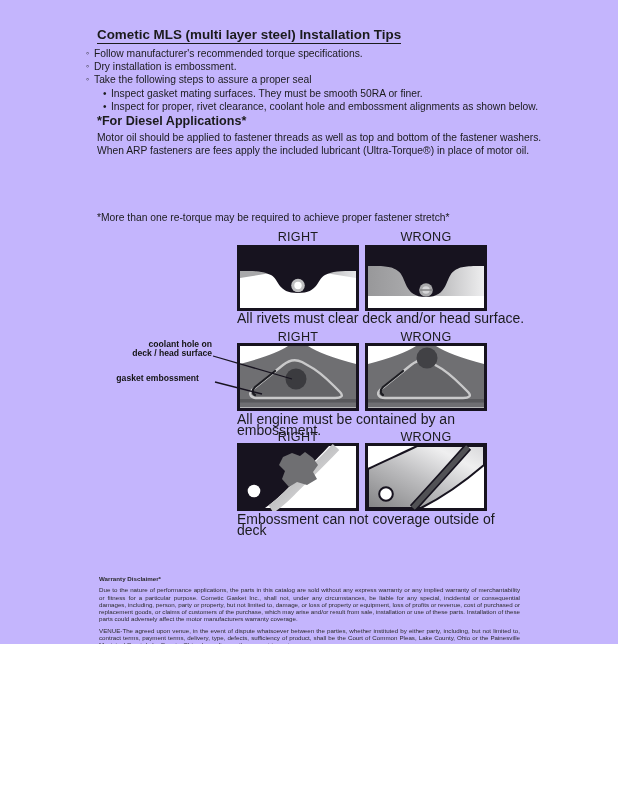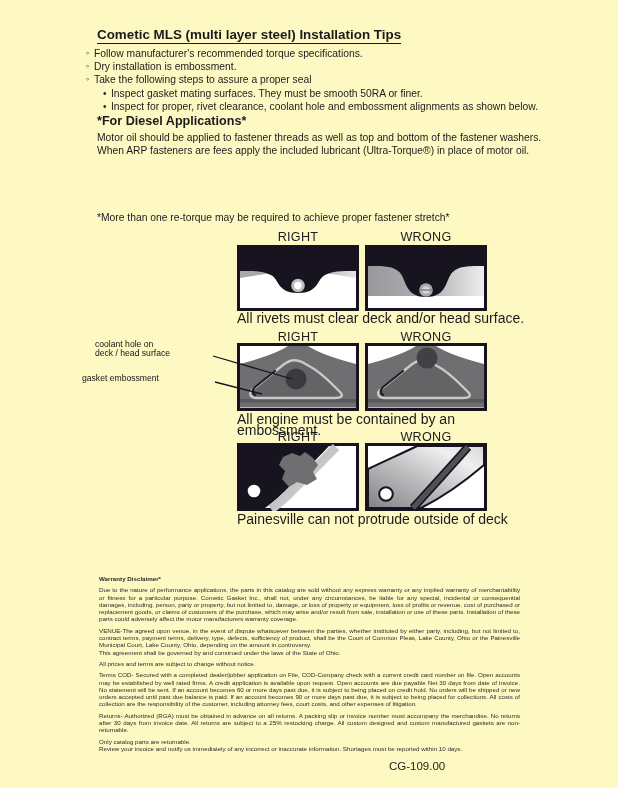--- a/index.html
+++ b/index.html
@@ -1,32 +1,32 @@
 <!DOCTYPE html>
 <html><head>
 <meta charset="utf-8">
 <style>
   html,body{margin:0;padding:0;background:#ffffff;}
-  .page{position:relative;width:618px;height:788px;background:#fef9c3;overflow:hidden;
+  .page{position:relative;width:618px;height:644px;background:#c4b5fd;overflow:hidden;
         font-family:"Liberation Sans",sans-serif;color:#1b1b1d;}
   .abs{position:absolute;}
   .title{left:97px;top:27px;font-size:13.4px;font-weight:bold;
          border-bottom:1.6px solid #1b1b1d;padding-bottom:1px;}
   .tips{left:86px;top:47px;width:486px;font-size:10.3px;line-height:13.2px;}
   .tip-line{display:flex;}
   .tip-line .mk{width:8px;flex:none;font-size:9px;line-height:13.2px;}
   .tip-line.sub{margin-left:17px;}
   .tip-line.sub .mk{width:8px;font-size:10px;}
   .diesel-h{left:97px;top:114px;font-size:12.6px;font-weight:bold;}
   .bodytxt{left:97px;width:462px;font-size:10.3px;line-height:13.2px;}
   .p1{top:131px;} .p2{top:164px;} .note{top:211px;width:480px;}
   .dg-label{font-size:12.6px;text-align:center;width:122px;letter-spacing:.3px;}
   .dg-caption{font-size:14px;line-height:10.8px;}
   .panel{width:122px;}
-  .small-label{font-size:8.6px;line-height:9px;width:117px;text-align:left;color:#141414;}
+  .small-label{font-size:8.6px;line-height:9px;width:117px;text-align:right;color:#141414;font-weight:bold;}
   .fineprint{left:99px;top:575px;width:421px;font-size:6.2px;line-height:7.3px;color:#2a2a2c;}
   .fp-title{font-weight:bold;margin:0 0 4px 0;}
   .fp-para{margin:0 0 4px 0;text-align:justify;}
   .fp-line{margin:0;}
   .fp-line.gap{margin-bottom:4px;}
   .pagecode{left:389px;top:760px;font-size:11.5px;color:#222;}
 </style>
 </head>
 <body>
 
@@ -158,21 +158,21 @@
         </linearGradient>
       </defs>
     <rect x="1.5" y="1.5" width="119" height="65" fill="#ffffff" stroke="#17131f" stroke-width="3"></rect>
     <path d="M3,26 C24,16 40,9 52,3 L119,3 L119,22 C98,40 74,56 56,65 L3,65 Z" fill="url(#p3w)" stroke="#17131f" stroke-width="2"></path>
     <path d="M103,4 C87,22 70,41 48,65" fill="none" stroke="#17131f" stroke-width="8.5"></path>
     <path d="M103,4 C87,22 70,41 48,65" fill="none" stroke="#515155" stroke-width="5"></path>
     <circle cx="21" cy="51" r="6.8" fill="#ffffff" stroke="#17131f" stroke-width="2"></circle>
   </svg>
 
   <div class="abs dg-caption" style="left:237px;top:514px;width:280px;">
-    <div>Painesville can not protrude outside of deck</div>
+    <div>Embossment can not coverage outside of deck</div>
   </div>
 
   <div class="abs fineprint">
     <div class="fp-title">Warranty Disclaimer*</div>
     <div class="fp-para">Due to the nature of performance applications, the parts in this catalog are sold without any express warranty or any implied warranty of merchantability or fitness for a particular purpose.  Cometic Gasket Inc., shall not, under any circumstances, be liable for any special, incidental or consequential damages, including, person, party or property, but not limited to, damage, or loss of property or equipment, loss of profits or revenue, cost of purchased or replacement goods, or claims of customers of the purchase, which may arise and/or result from sale, installation or use of these parts.  Installation of these parts could adversely affect the motor manufacturers warranty coverage.</div>
     <div class="fp-para" style="margin-bottom:0;">VENUE-The agreed upon venue, in the event of dispute whatsoever between the parties, whether instituted by either party, including, but not limited to, contract terms, payment terms, delivery, type, defects, sufficiency of product, shall be the Court of Common Pleas, Lake County, Ohio or the Painesville Municipal Court, Lake County, Ohio, depending on the amount in controversy.</div>
     <div class="fp-line gap">This agreement shall be governed by and construed under the laws of the State of Ohio.</div>
     <div class="fp-line gap">All prices and terms are subject to change without notice.</div>
     <div class="fp-para">Terms COD- Secured with a completed dealer/jobber application on File, COD-Company check with a current credit card number on file.  Open accounts may be established by well rated firms.  A credit application is available upon request.  Open accounts are due payable Net 30 days from date of invoice.  No statement will be sent.  If an account becomes 60 or more days past due, it is subject to being placed on credit hold.  No orders will be shipped or new orders accepted until past due balance is paid.  If an account becomes 90 or more days past due, it is subject to being placed for collections.  All costs of collection are the responsibility of the customer, including attorney fees, court costs, and other expenses of litigation.</div>
     <div class="fp-para">Returns- Authorized (RGA) must be obtained in advance on all returns.  A packing slip or invoice number must accompany the merchandise.  No returns after 30 days from invoice date.  All returns are subject to a 25% restocking charge.  All custom designed and custom manufactured gaskets are non-returnable.</div>

